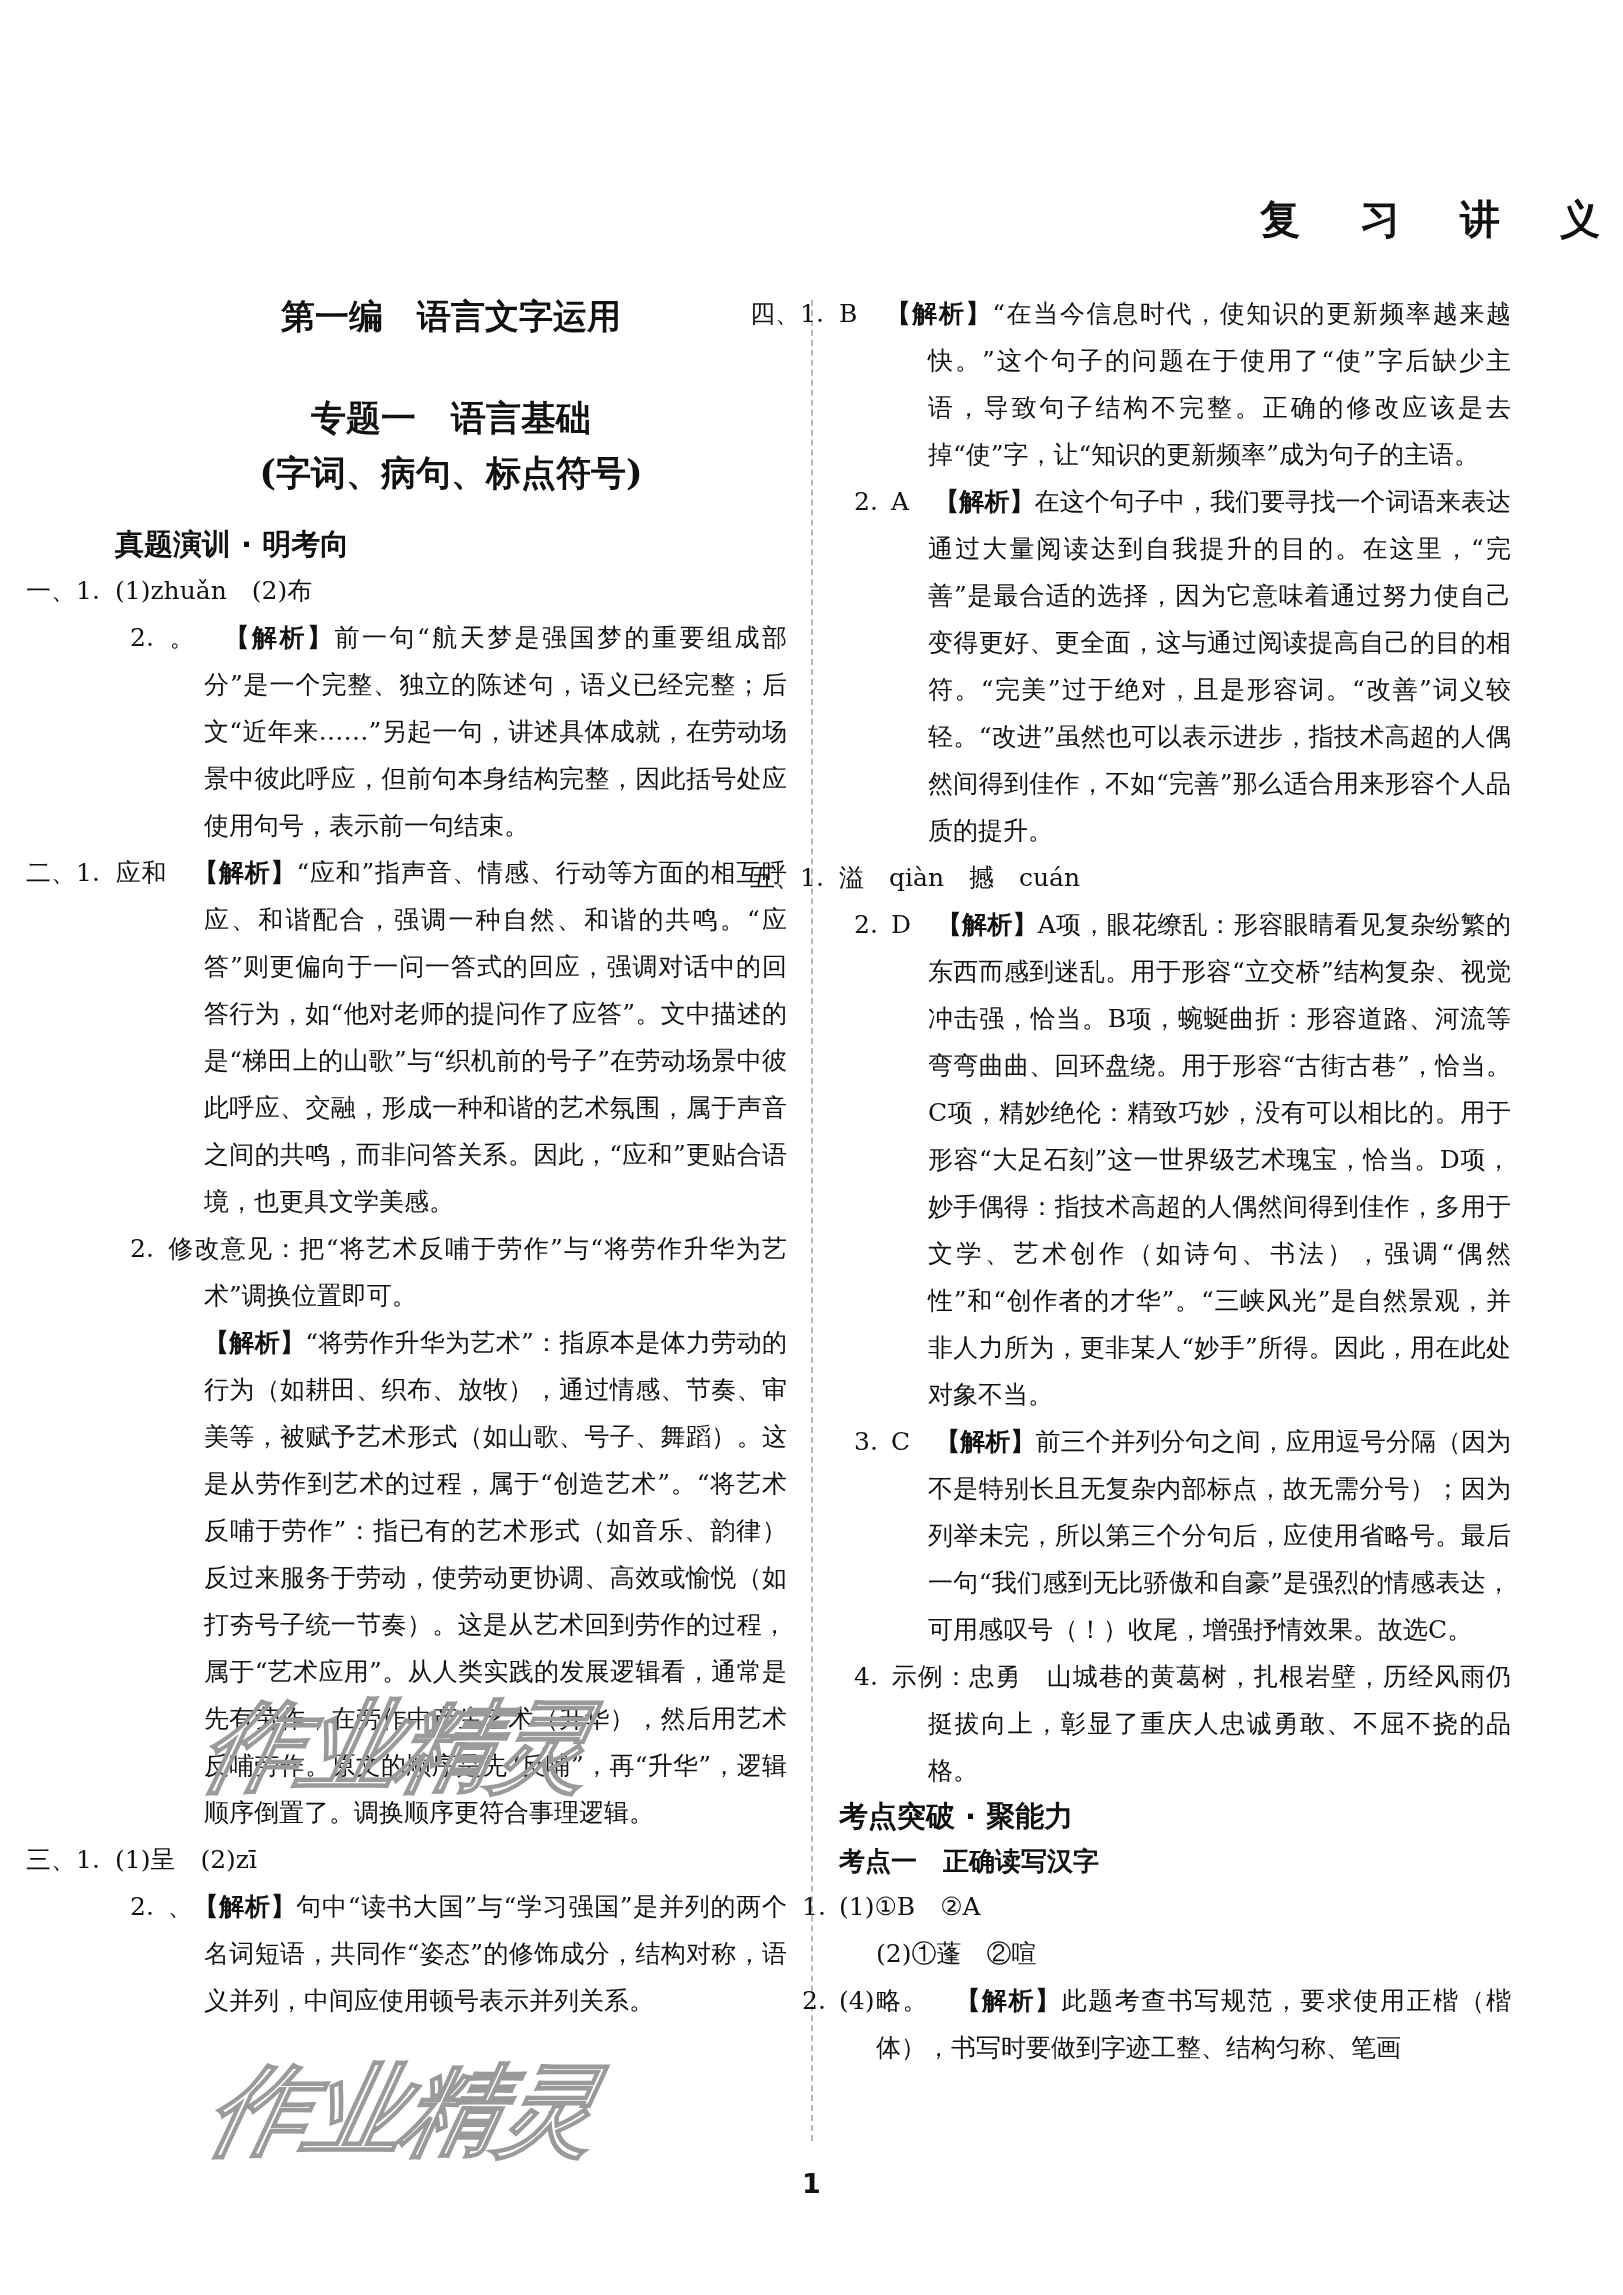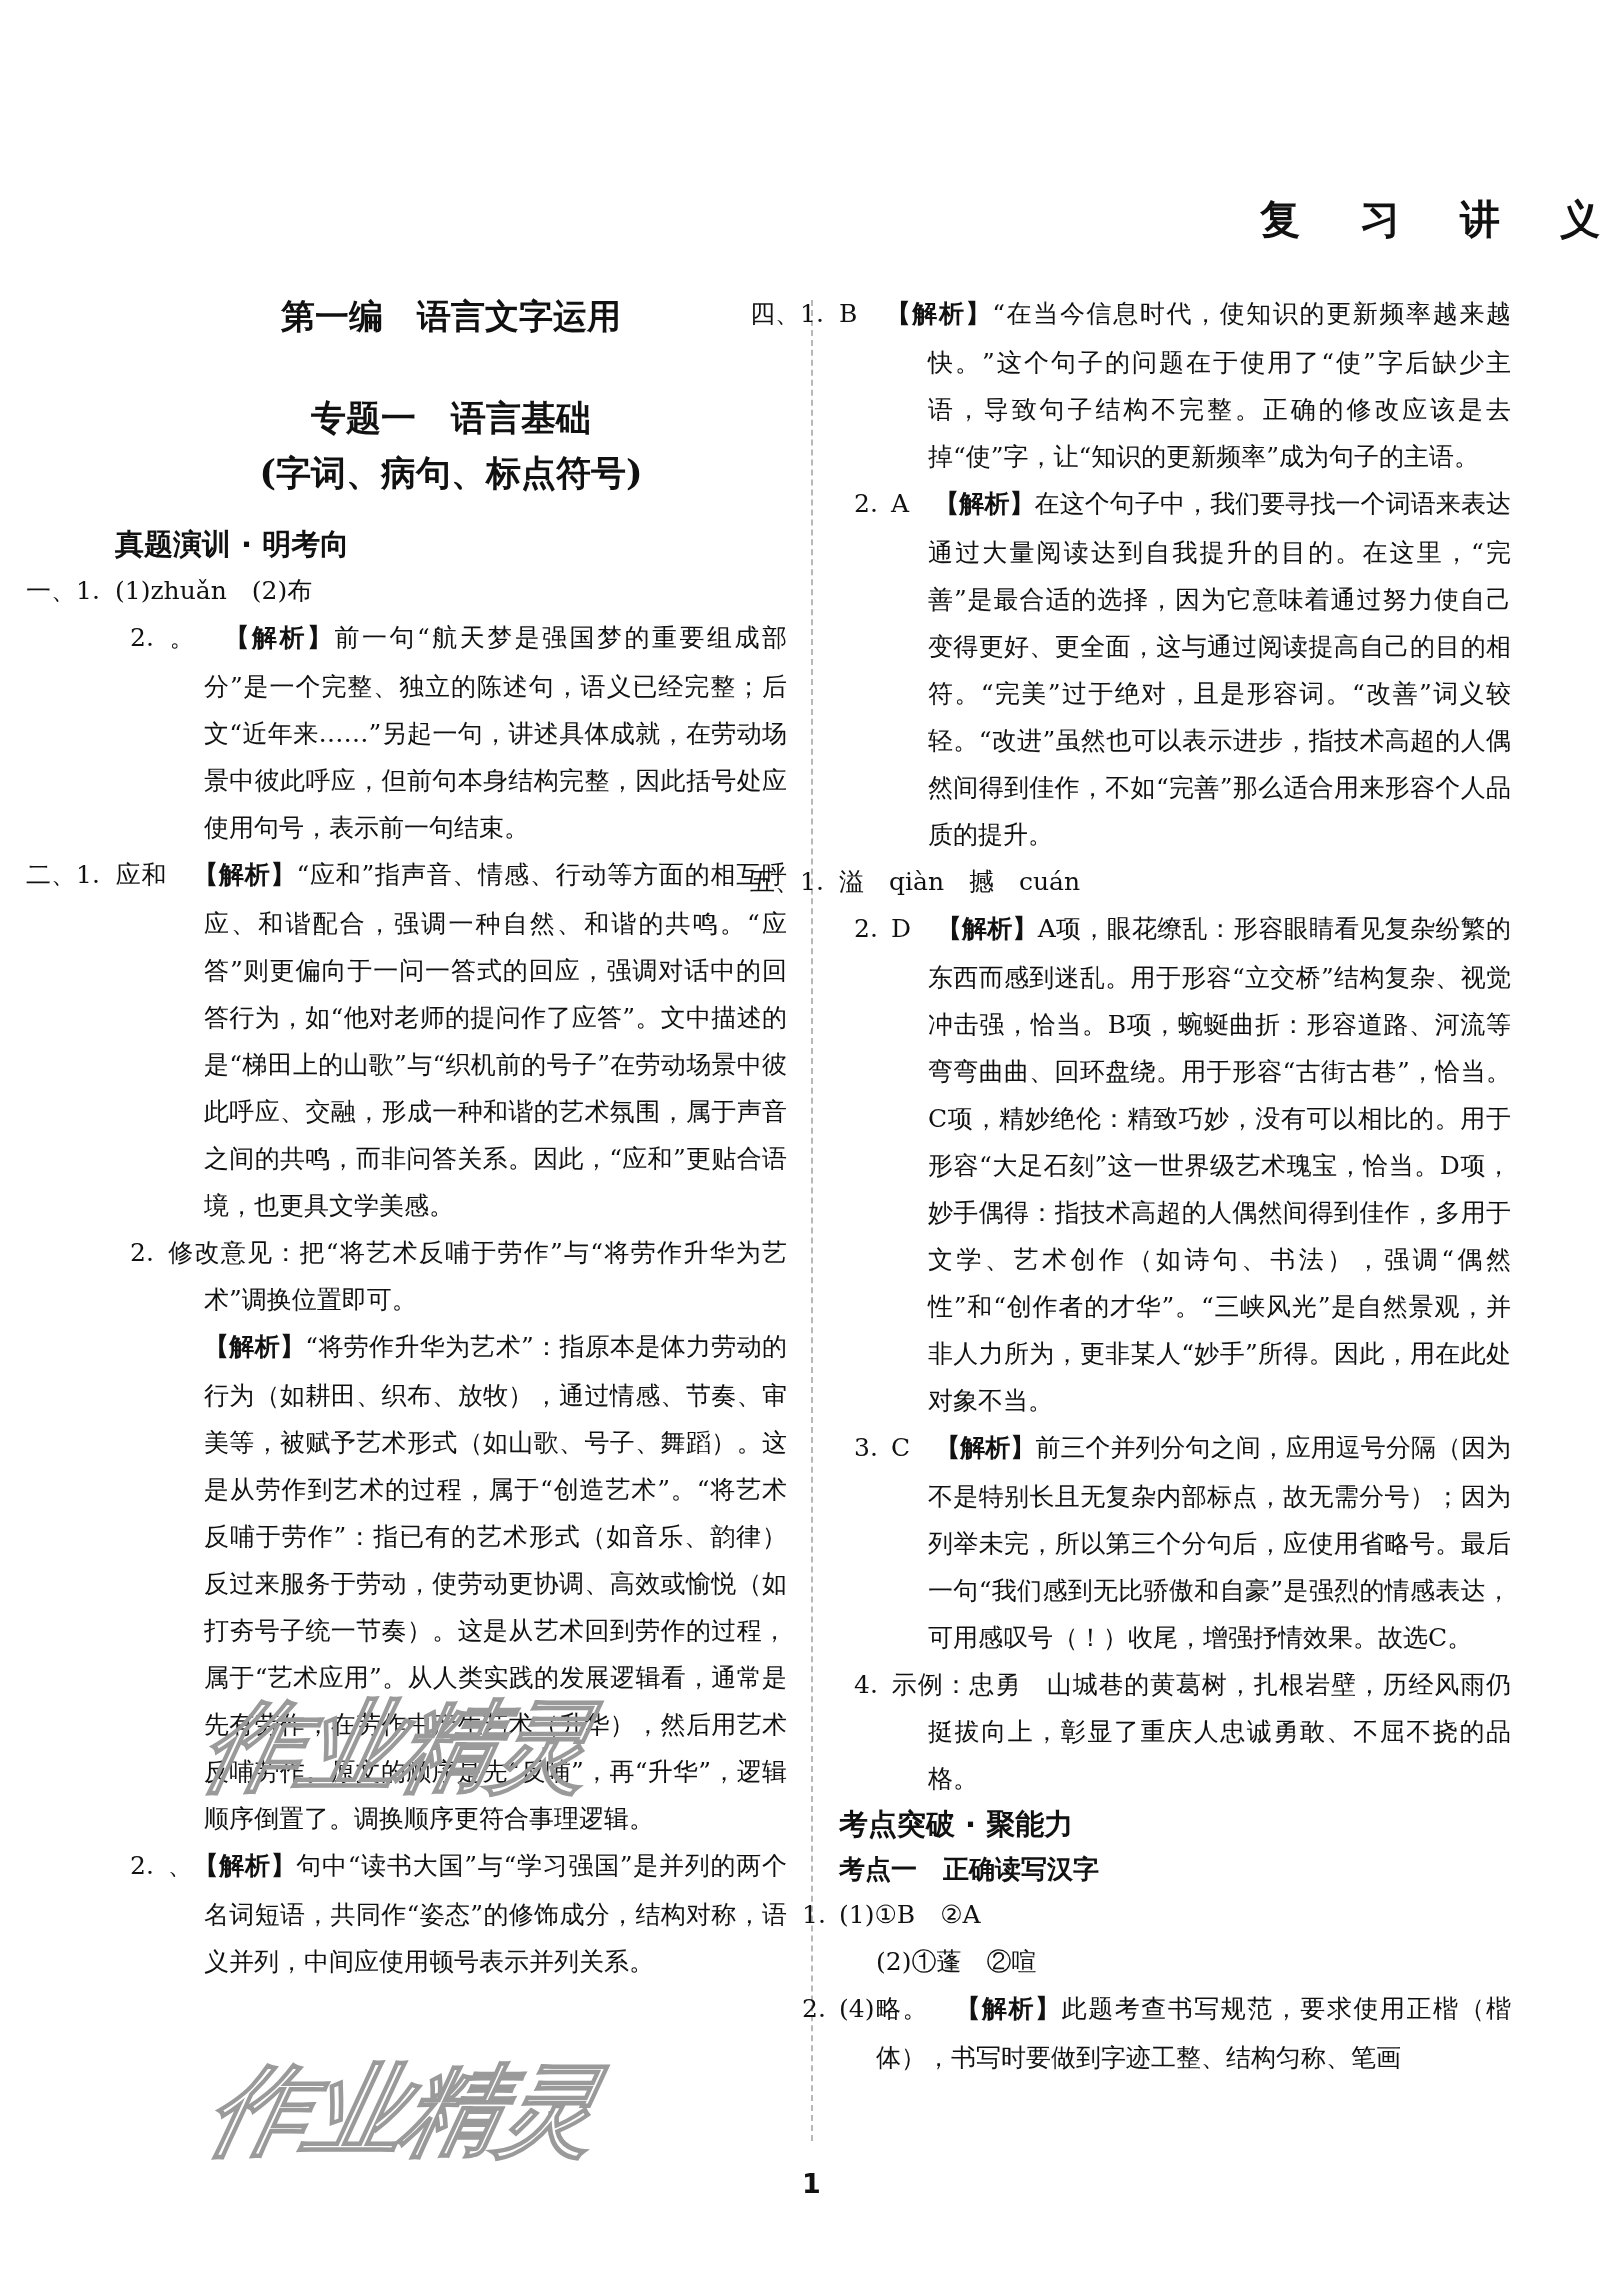--- a/index.html
+++ b/index.html
@@ -38,21 +38,21 @@
       font-size: 26px; line-height: 44px; margin: 0;
     }
     .block { font-size: 25px; line-height: 47px; text-align: justify; }
     .item { position: relative; margin: 0; }
     .item .num {
       display: inline-block; white-space: pre;
     }
     .lvl1 { padding-left: 89px; text-indent: -89px; }
     .lvl2 { padding-left: 89px; text-indent: -37px; }
     .lvl3 { padding-left: 89px; }
-    .jx { font-family: Liberation Mono, monospace; font-weight: bold; }
+    .jx { font-family: Liberation Serif, serif; font-weight: bold; }
     .page-num {
       position: absolute; left: 0; width: 1623px; top: 2168px; text-align: center;
       font-family: "DejaVu Sans", "Liberation Sans", sans-serif; font-size: 27px; font-weight: bold;
     }
     .watermark {
       position: absolute; font-family: "DejaVu Sans", "Liberation Sans", sans-serif;
       font-weight: bold; font-style: italic; color: transparent;
       -webkit-text-stroke: 1.4px #9a9a9a; letter-spacing: -2.7px;
       pointer-events: none; transform: skewX(-12deg);
     }
@@ -76,20 +76,21 @@
   <div class="block" style="position:absolute; top:522px; left:0; width:672px;">
     <h2 class="section-head">真题演训 · 明考向</h2>
 
     <p class="item lvl1"><span class="num">一、1.</span><span>(1)zhuǎn　(2)布</span></p>
     <p class="item lvl2"><span class="num">2.</span><span>。</span>　<span class="jx">【解析】</span><span>前一句“航天梦是强国梦的重要组成部分”是一个完整、独立的陈述句，语义已经完整；后文“近年来……”另起一句，讲述具体成就，在劳动场景中彼此呼应，但前句本身结构完整，因此括号处应使用句号，表示前一句结束。</span></p>
 
     <p class="item lvl1"><span class="num">二、1.</span><span>应和</span>　<span class="jx">【解析】</span><span>“应和”指声音、情感、行动等方面的相互呼应、和谐配合，强调一种自然、和谐的共鸣。“应答”则更偏向于一问一答式的回应，强调对话中的回答行为，如“他对老师的提问作了应答”。文中描述的是“梯田上的山歌”与“织机前的号子”在劳动场景中彼此呼应、交融，形成一种和谐的艺术氛围，属于声音之间的共鸣，而非问答关系。因此，“应和”更贴合语境，也更具文学美感。</span></p>
     <p class="item lvl2"><span class="num">2.</span><span>修改意见：把“将艺术反哺于劳作”与“将劳作升华为艺术”调换位置即可。</span></p>
     <p class="item lvl3"><span class="jx">【解析】</span><span>“将劳作升华为艺术”：指原本是体力劳动的行为（如耕田、织布、放牧），通过情感、节奏、审美等，被赋予艺术形式（如山歌、号子、舞蹈）。这是从劳作到艺术的过程，属于“创造艺术”。“将艺术反哺于劳作”：指已有的艺术形式（如音乐、韵律）反过来服务于劳动，使劳动更协调、高效或愉悦（如打夯号子统一节奏）。这是从艺术回到劳作的过程，属于“艺术应用”。从人类实践的发展逻辑看，通常是先有劳作，在劳作中产生艺术（升华），然后用艺术反哺劳作。原文的顺序是先“反哺”，再“升华”，逻辑顺序倒置了。调换顺序更符合事理逻辑。</span></p>
 
+    <p class="item lvl1"><span class="num">三、1.</span><span>(1)呈　(2)zī</span></p>
     <p class="item lvl2"><span class="num">2.</span><span>、</span><span class="jx">【解析】</span><span>句中“读书大国”与“学习强国”是并列的两个名词短语，共同作“姿态”的修饰成分，结构对称，语义并列，中间应使用顿号表示并列关系。</span></p>
   </div>
 </div>
 
 <div class="col col-right">
   <div class="block" style="position:absolute; top:290px; left:0; width:672px;">
     <p class="item lvl1"><span class="num">四、1.</span><span>B</span>　<span class="jx">【解析】</span><span>“在当今信息时代，使知识的更新频率越来越快。”这个句子的问题在于使用了“使”字后缺少主语，导致句子结构不完整。正确的修改应该是去掉“使”字，让“知识的更新频率”成为句子的主语。</span></p>
     <p class="item lvl2"><span class="num">2.</span><span>A</span>　<span class="jx">【解析】</span><span>在这个句子中，我们要寻找一个词语来表达通过大量阅读达到自我提升的目的。在这里，“完善”是最合适的选择，因为它意味着通过努力使自己变得更好、更全面，这与通过阅读提高自己的目的相符。“完美”过于绝对，且是形容词。“改善”词义较轻。“改进”虽然也可以表示进步，指技术高超的人偶然间得到佳作，不如“完善”那么适合用来形容个人品质的提升。</span></p>
 
     <p class="item lvl1"><span class="num">五、1.</span><span>溢　qiàn　撼　cuán</span></p>

